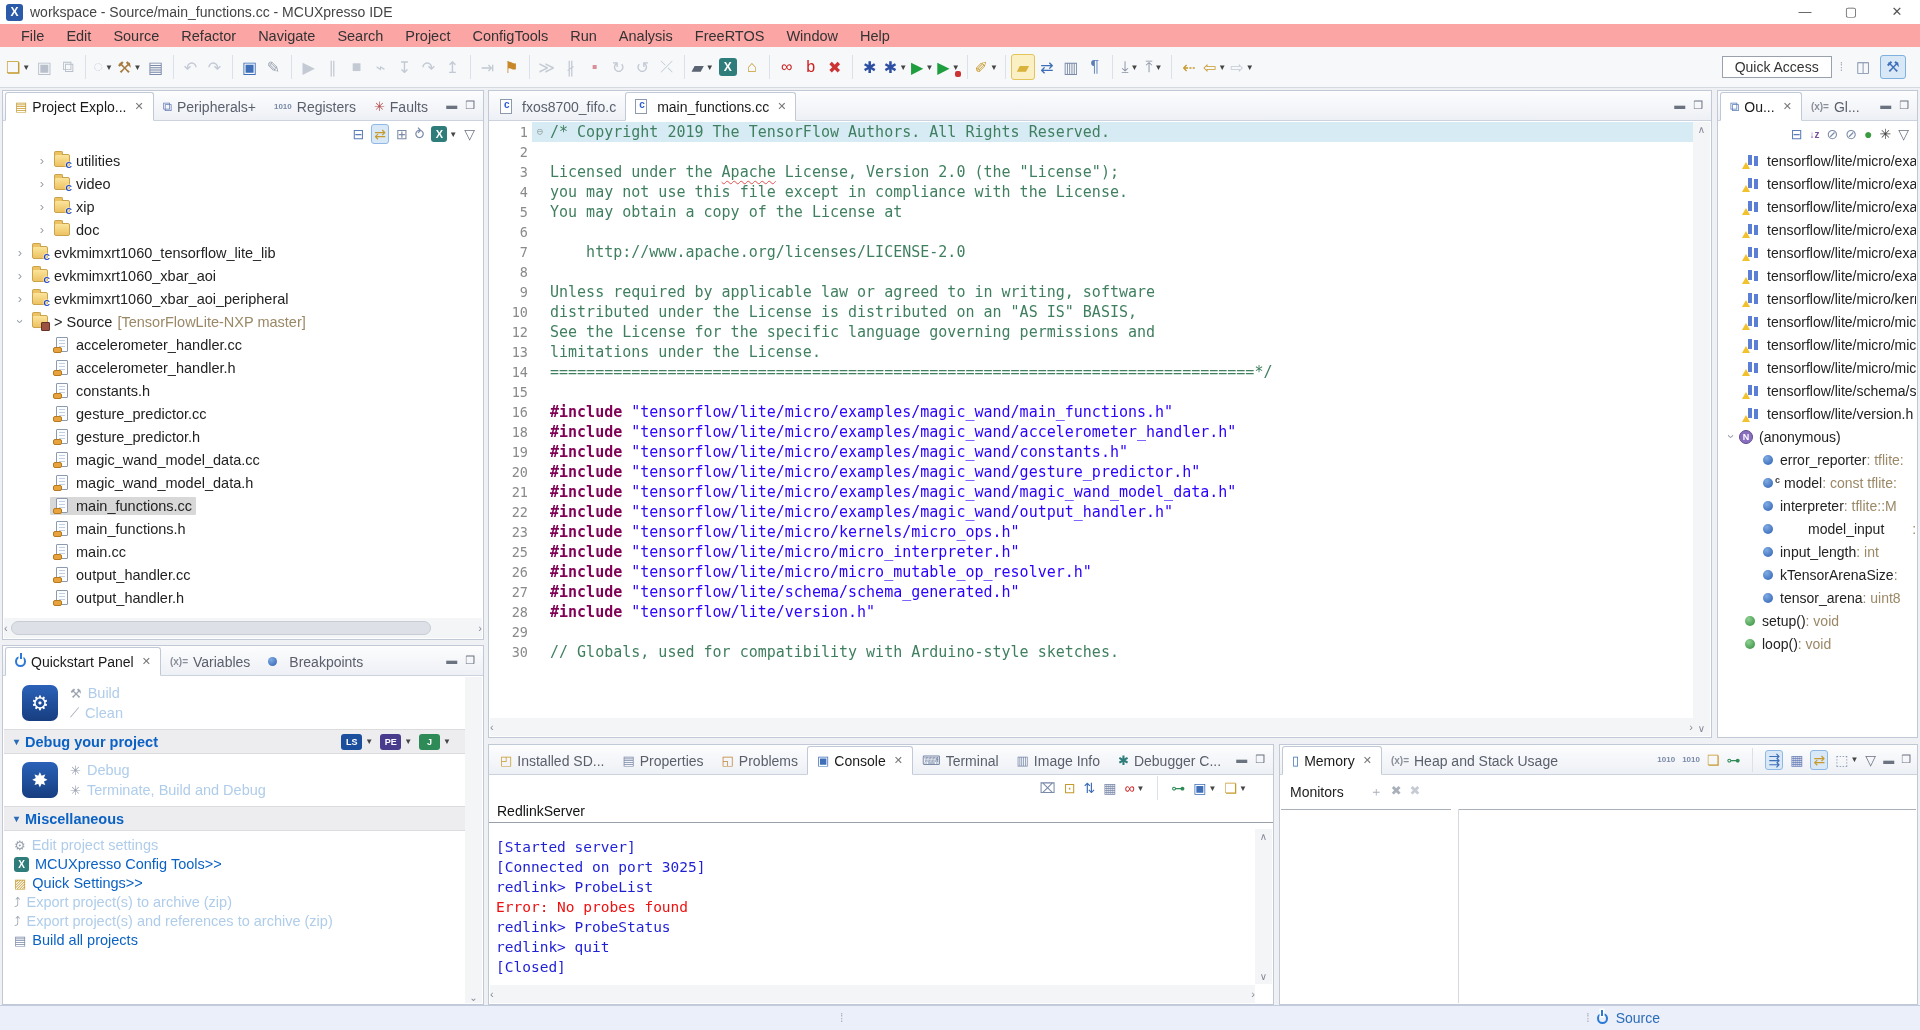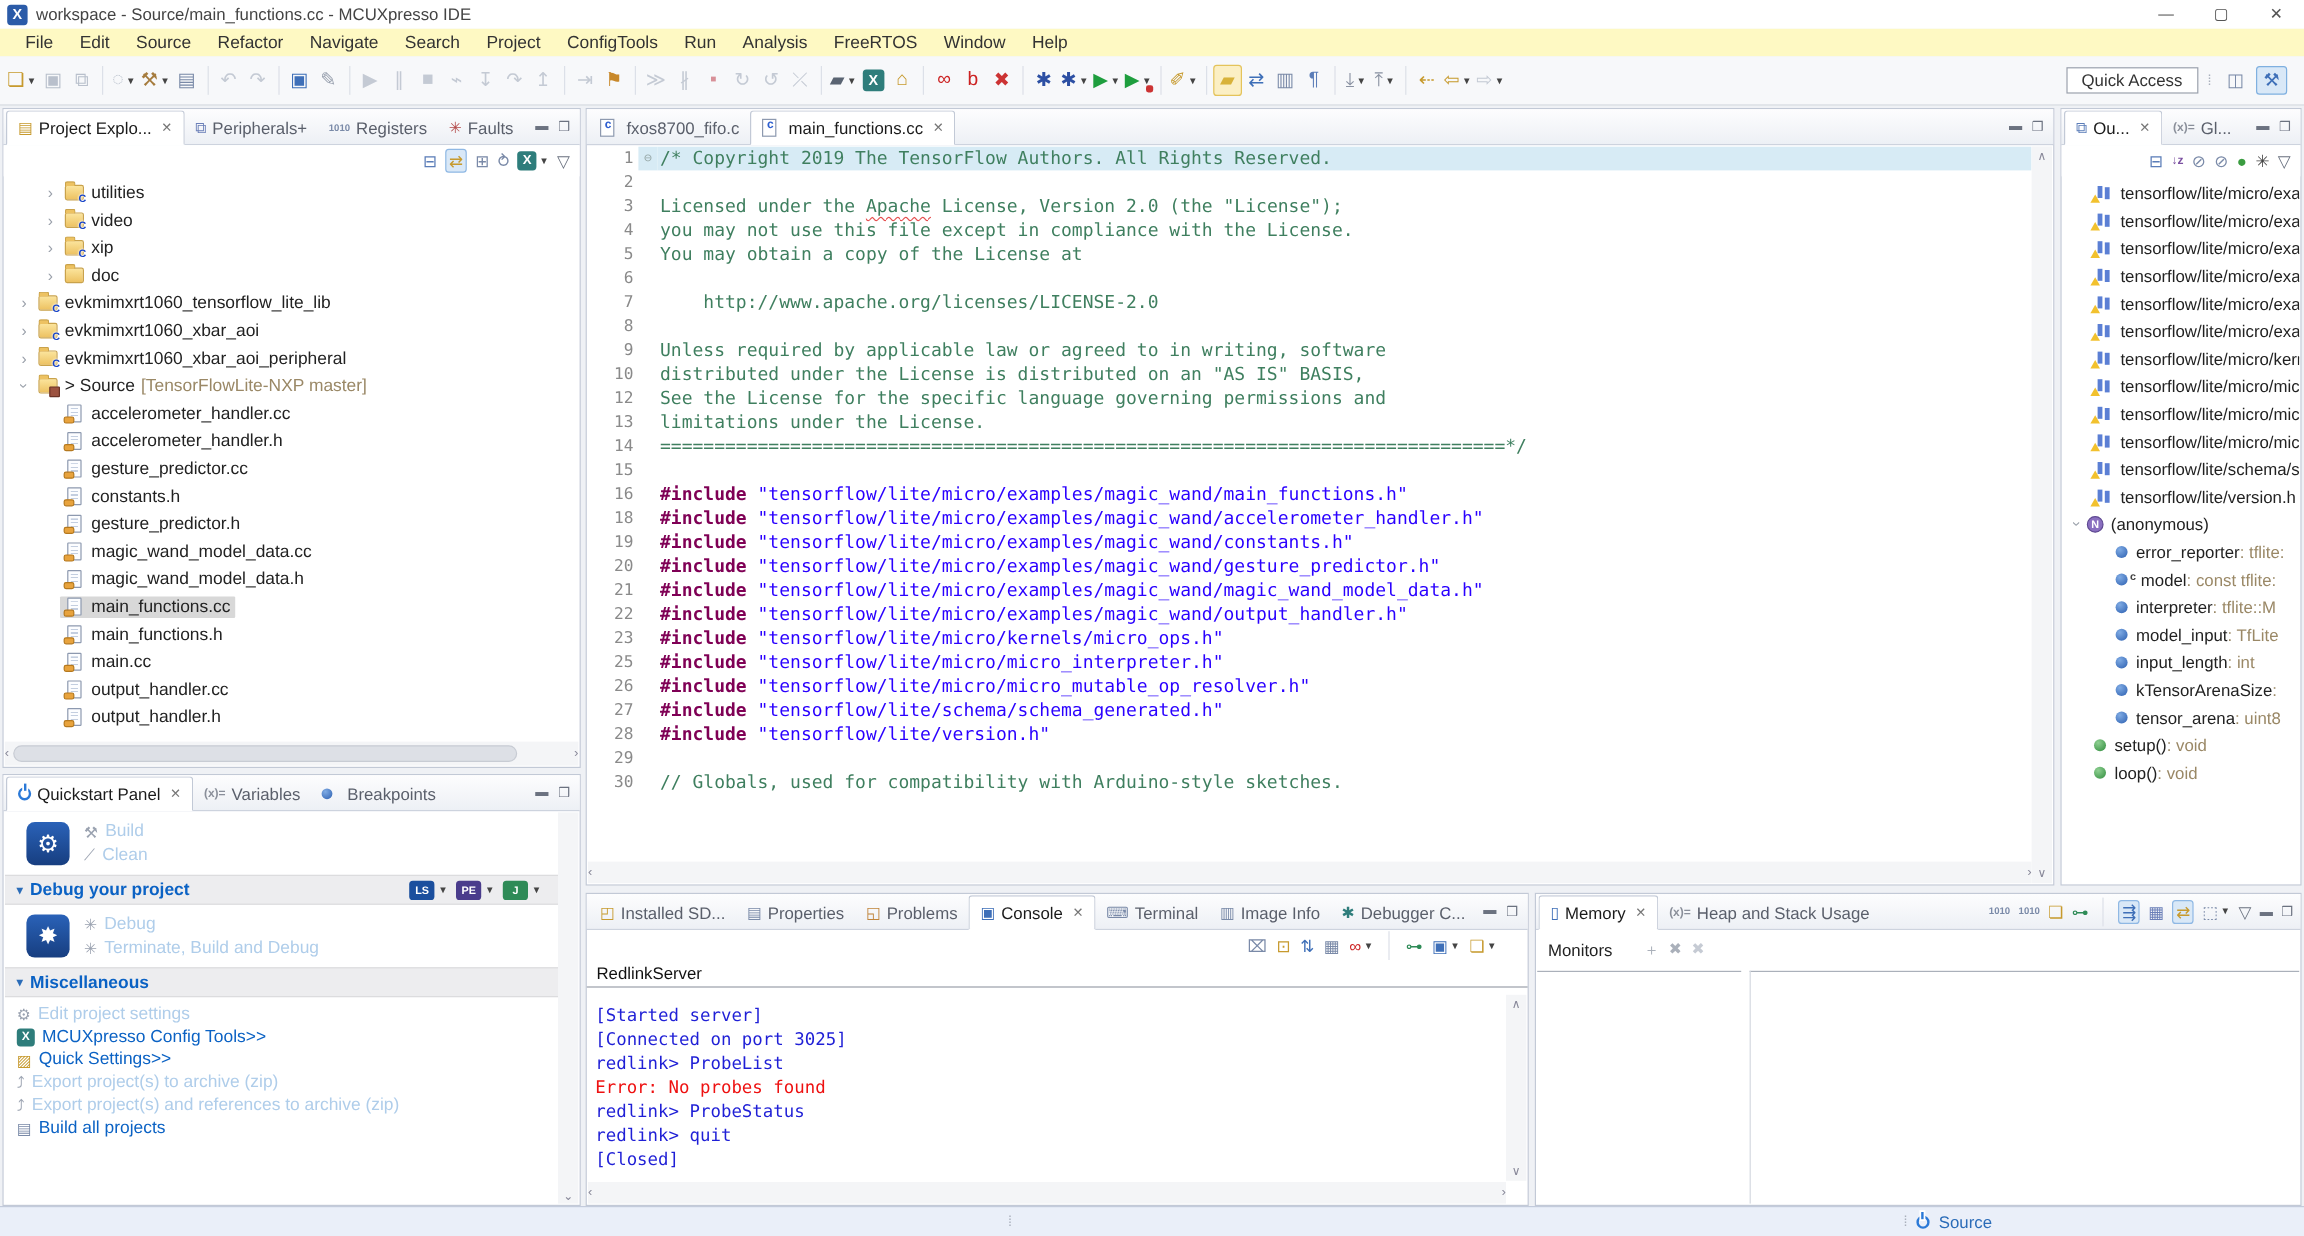--- a/index.html
+++ b/index.html
@@ -6,21 +6,21 @@
     font-family:"Liberation Sans",sans-serif;background:#EFF1F5;color:#222;
     -webkit-font-smoothing:antialiased}
   *{box-sizing:border-box}
   
   #titlebar{position:absolute;left:0;top:0;width:1920px;height:24px;background:#fff;
     display:flex;align-items:center;padding-left:6px;font-size:14px;color:#444}
   #title-logo{width:17px;height:17px;background:#2B5BA8;border-radius:3px;color:#fff;
     font:bold 12px/17px "Liberation Sans",sans-serif;text-align:center;margin-right:7px}
   #winbtns{margin-left:auto;display:flex}
   .wbtn{width:46px;height:24px;text-align:center;line-height:24px;color:#555;font-size:13px}
-  #menubar{position:absolute;left:0;top:24px;width:1920px;height:23px;background:#fef9c3;
+  #menubar{position:absolute;left:0;top:24px;width:1920px;height:23px;background:#fca5a5;
     display:flex;align-items:center;padding-left:10px;font-size:14.5px;color:#333}
   .menu-item{padding:2px 11px}
   #toolbar{position:absolute;left:0;top:47px;width:1920px;height:41px;background:#F7F8FA;
     border-bottom:1px solid #D5D9E0;display:flex;align-items:center;padding:0 4px}
   .tbtn{min-width:24px;height:26px;display:flex;align-items:center;justify-content:center;
     font-size:16px;border-radius:3px;padding:0 2px;position:relative}
   .tbtn .dd{font-size:8px;color:#444;margin-left:2px}
   .tbtn.hl{background:#FBEFC4;border:1px solid #E4C35A}
   .tbtn.boxed span.bx{width:18px;height:18px;border-radius:3px;color:#fff;
     font:bold 12px/18px "Liberation Sans",sans-serif;text-align:center;display:inline-block}
@@ -474,28 +474,28 @@
         <span class="chev"></span>
         <span class="row-inner">
           <span class="ic file"></span>
           <span>accelerometer_handler.h</span>
         </span>
       </div>
       <div class="trow" style="padding-left: 30px;">
         <span class="chev"></span>
         <span class="row-inner">
           <span class="ic file"></span>
+          <span>constants.h</span>
+        </span>
+      </div>
+      <div class="trow" style="padding-left: 30px;">
+        <span class="chev"></span>
+        <span class="row-inner">
+          <span class="ic file"></span>
           <span>gesture_predictor.cc</span>
-        </span>
-      </div>
-      <div class="trow" style="padding-left: 30px;">
-        <span class="chev"></span>
-        <span class="row-inner">
-          <span class="ic file"></span>
-          <span>constants.h</span>
         </span>
       </div>
       <div class="trow" style="padding-left: 30px;">
         <span class="chev"></span>
         <span class="row-inner">
           <span class="ic file"></span>
           <span>gesture_predictor.h</span>
         </span>
       </div>
       <div class="trow" style="padding-left: 30px;">
@@ -955,21 +955,21 @@
         <span class="dot"></span>
         <span class="olsup">c</span>
         <span>model</span>
         <span class="oltype"> : const tflite:</span>
       </div>
       <div class="olrow" style="padding-left: 44px;">
         <span class="dot"></span>
         <span>interpreter</span>
         <span class="oltype"> : tflite::M</span>
       </div>
-      <div class="olrow" style="padding-left: 44px;">
+      <div class="olrow" style="padding-left: 44px; gap: 28px;">
         <span class="dot"></span>
         <span>model_input</span>
         <span class="oltype"> : TfLite</span>
       </div>
       <div class="olrow" style="padding-left: 44px;">
         <span class="dot"></span>
         <span>input_length</span>
         <span class="oltype"> : int</span>
       </div>
       <div class="olrow" style="padding-left: 44px;">

